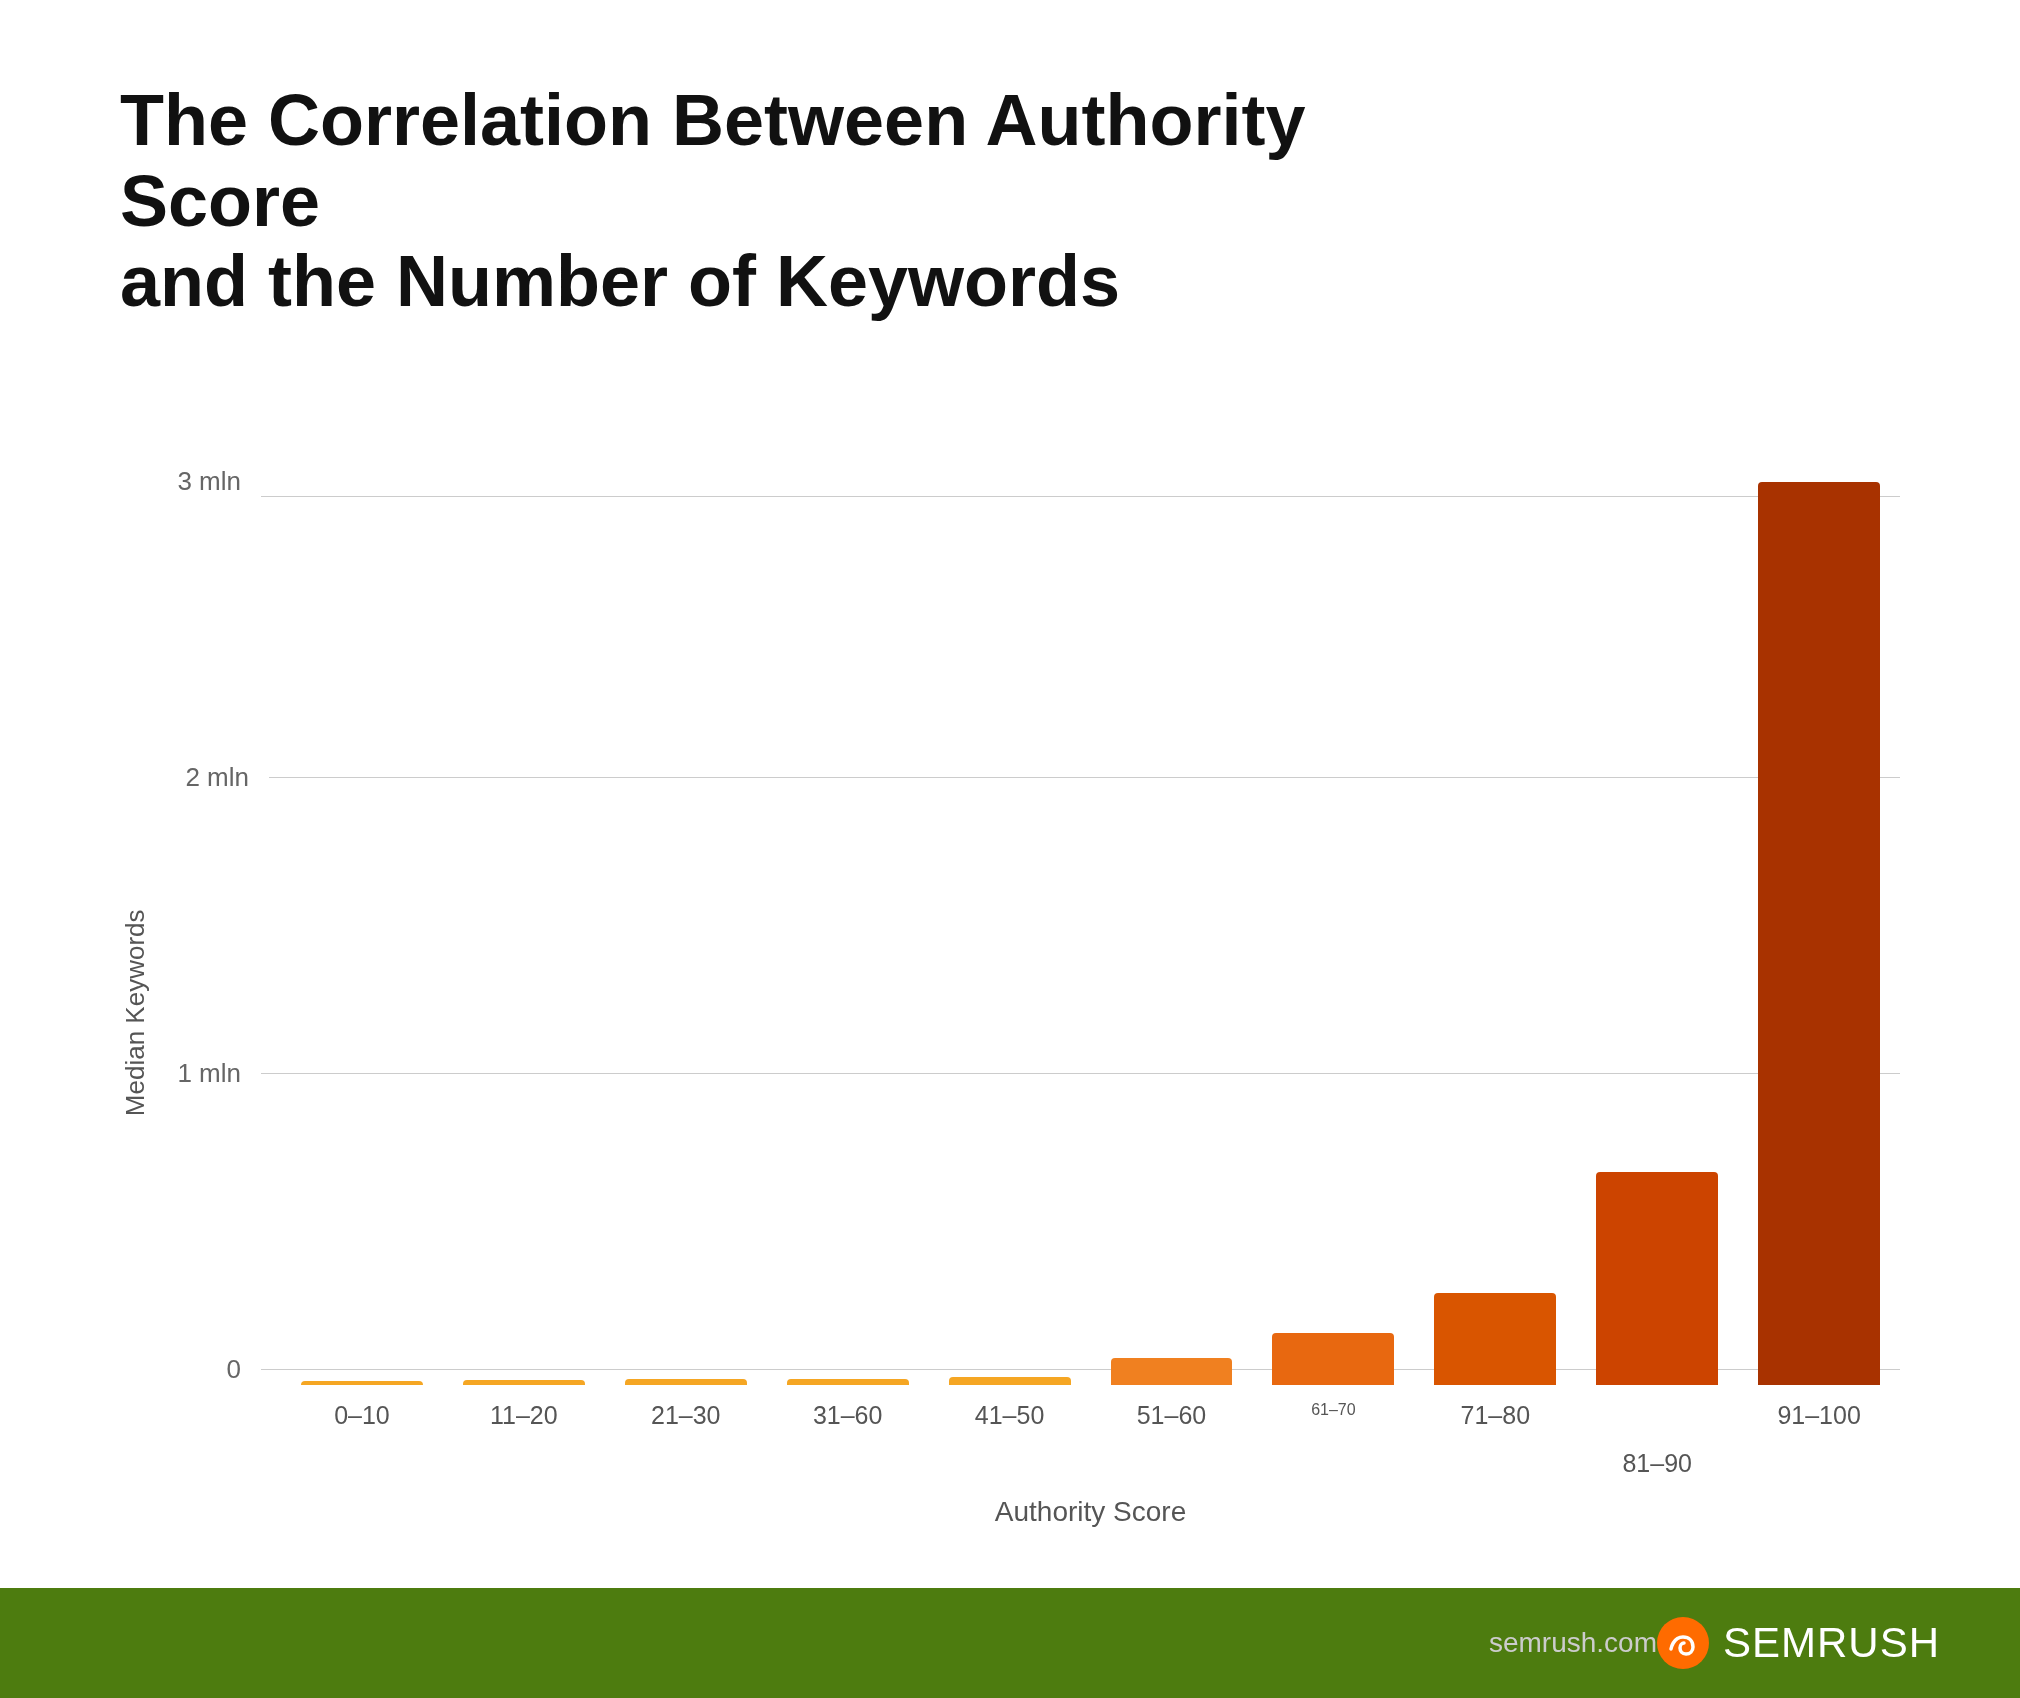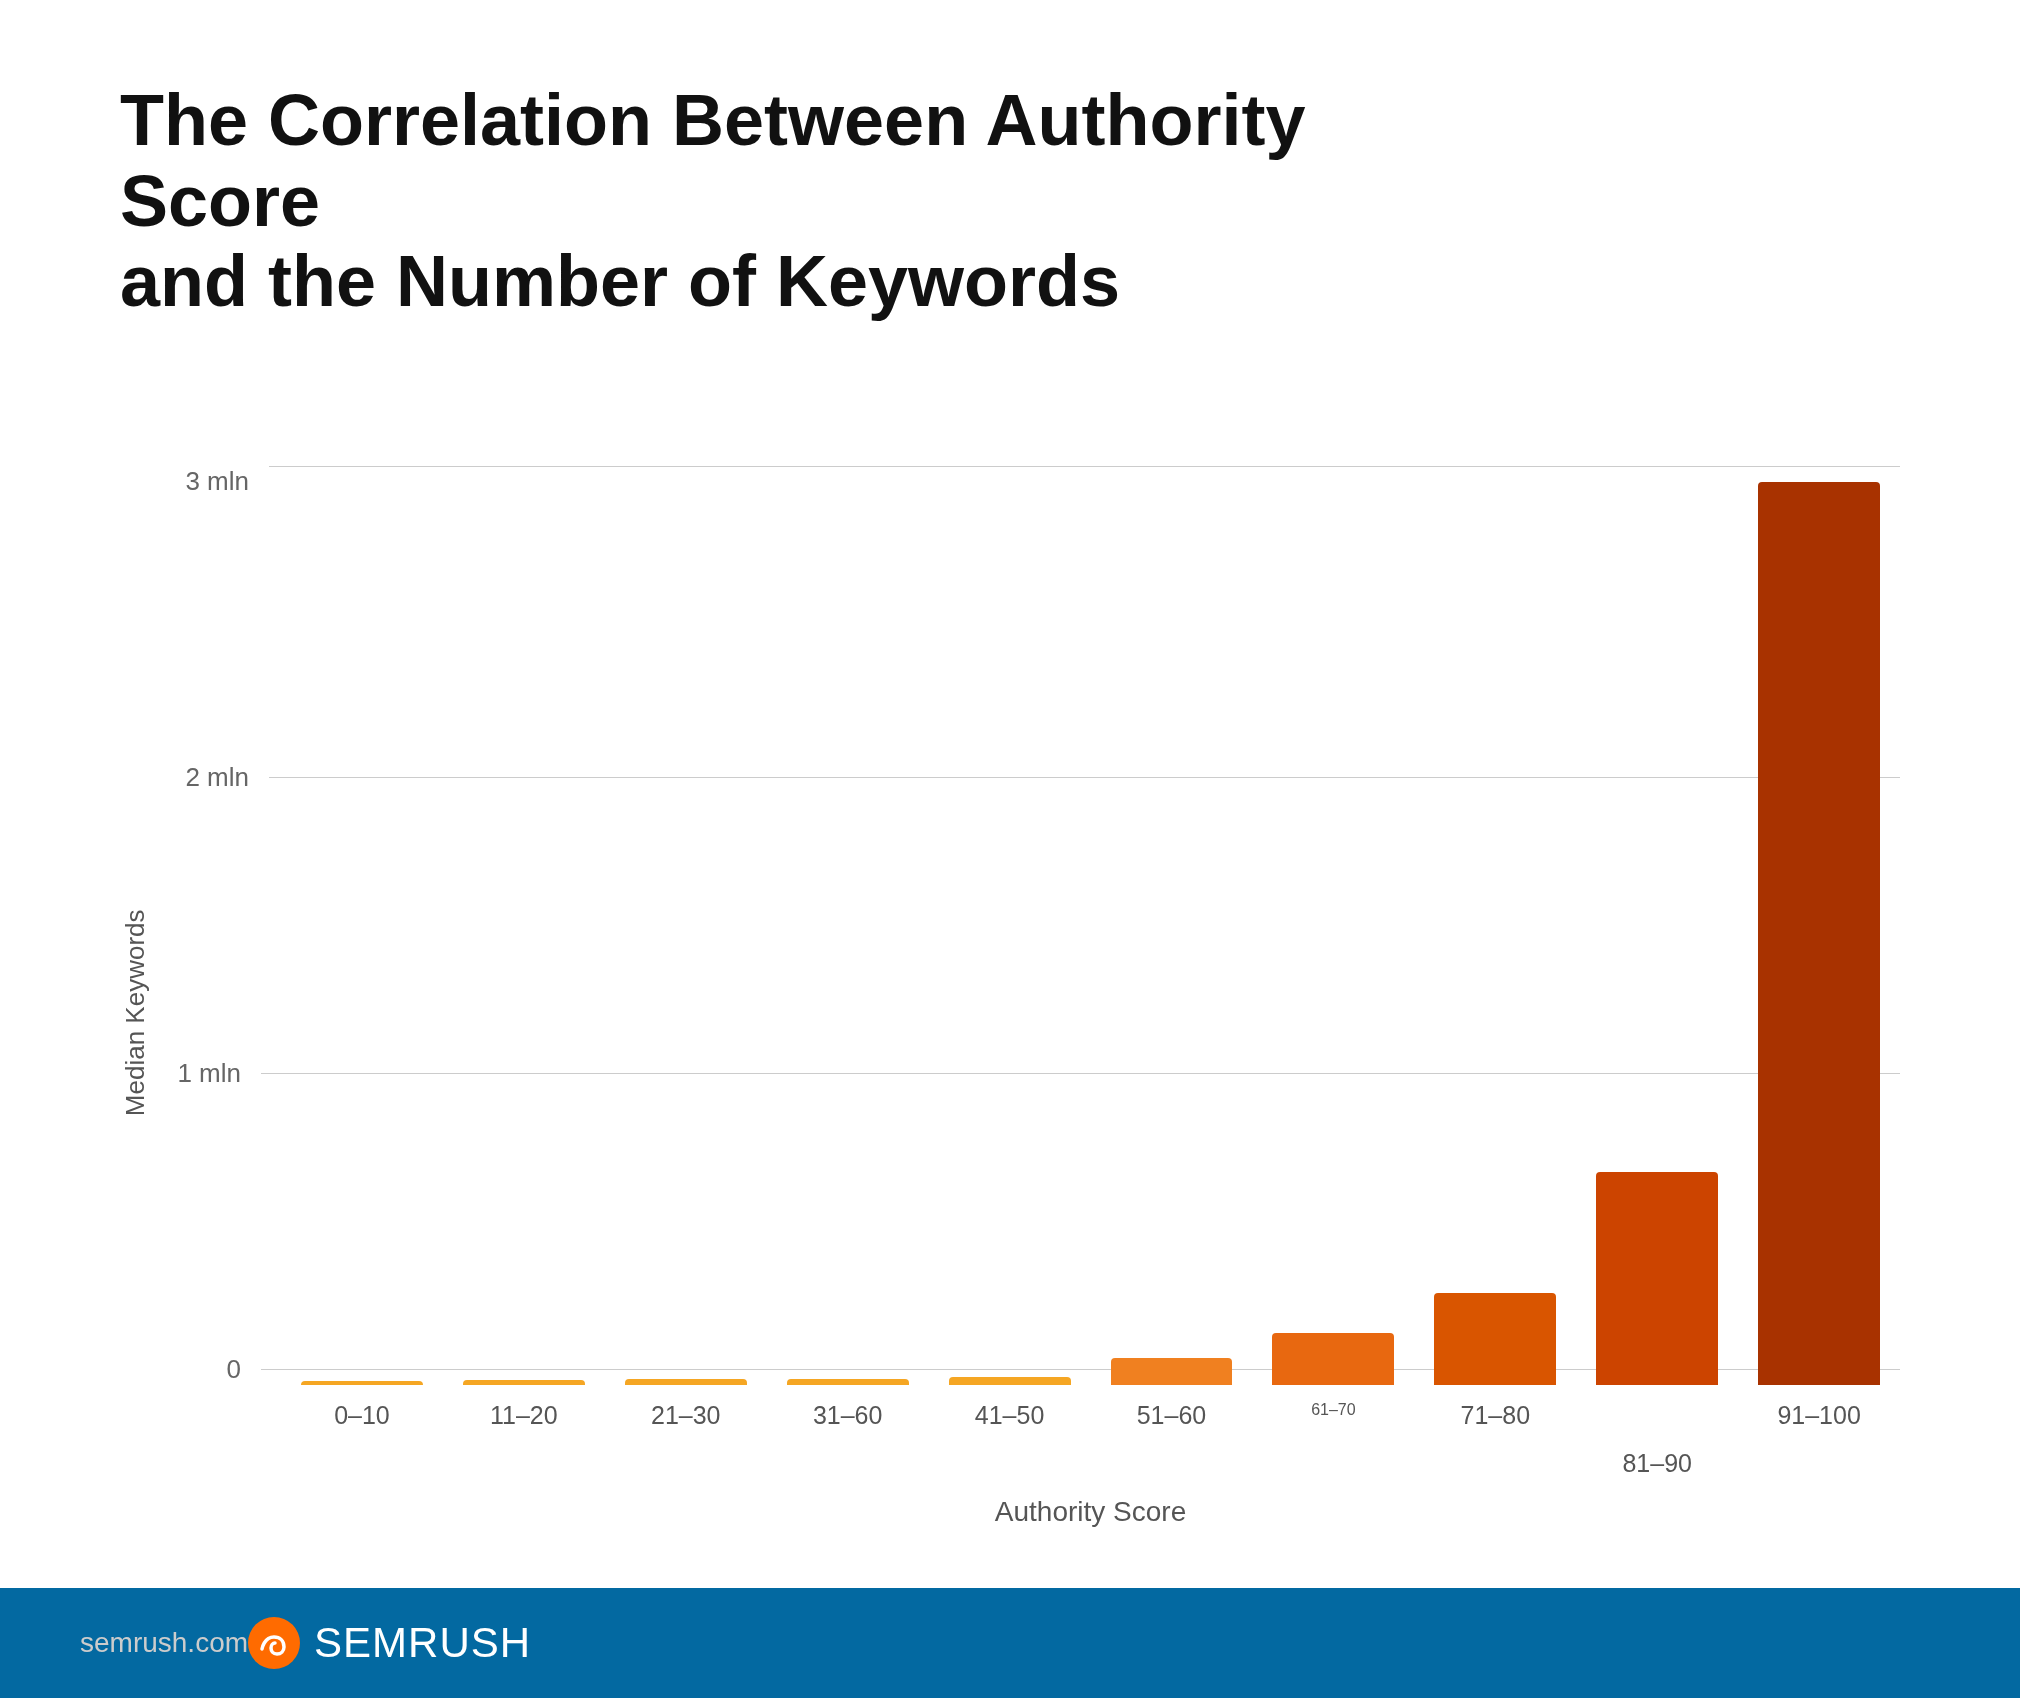--- a/index.html
+++ b/index.html
@@ -83,25 +83,25 @@
       margin-top: 16px;
     }
     .x-axis-title {
       text-align: center;
       font-size: 28px;
       color: #555;
       margin-top: 18px;
       margin-left: 110px;
     }
     .footer {
-      background: #0369a1;
+      background: #4d7c0f;
       height: 110px;
       display: flex;
       align-items: center;
-      justify-content: flex-start;
+      justify-content: flex-end;
       padding: 0 80px;
       flex-shrink: 0;
     }
     .footer-domain {
       color: #ccc;
       font-size: 28px;
     }
     .semrush-logo {
       display: flex;
       align-items: center;
@@ -123,21 +123,21 @@
 
 <div class="main-content">
   <h1 class="title">The Correlation Between Authority Score<br>and the Number of Keywords</h1>
   <p class="subtitle"></p>
 
   <div class="chart-container">
     <div class="y-axis-label">Median Keywords</div>
     <div class="chart-inner">
       <div class="chart-area" id="chart-area" style="height: 900px;">
         <div class="grid-lines" id="grid-lines">
-            <div style="position: absolute; bottom: 93.75%; left: 8px; right: 0px; display: flex; align-items: flex-start;">
+            <div style="position: absolute; bottom: 93.75%; left: 0px; right: 0px; display: flex; align-items: flex-end;">
               <span style="width: 90px; text-align: right; padding-right: 20px; font-size: 26px; color: rgb(102, 102, 102); flex-shrink: 0;">3 mln</span>
               <div style="flex: 1 1 0%; height: 1px; background: rgb(204, 204, 204);"></div>
             </div>
             <div style="position: absolute; bottom: 62.5%; left: 8px; right: 0px; display: flex; align-items: center;">
               <span style="width: 90px; text-align: right; padding-right: 20px; font-size: 26px; color: rgb(102, 102, 102); flex-shrink: 0;">2 mln</span>
               <div style="flex: 1 1 0%; height: 1px; background: rgb(204, 204, 204);"></div>
             </div>
             <div style="position: absolute; bottom: 31.25%; left: 0px; right: 0px; display: flex; align-items: center;">
               <span style="width: 90px; text-align: right; padding-right: 20px; font-size: 26px; color: rgb(102, 102, 102); flex-shrink: 0;">1 mln</span>
               <div style="flex: 1 1 0%; height: 1px; background: rgb(204, 204, 204);"></div>

